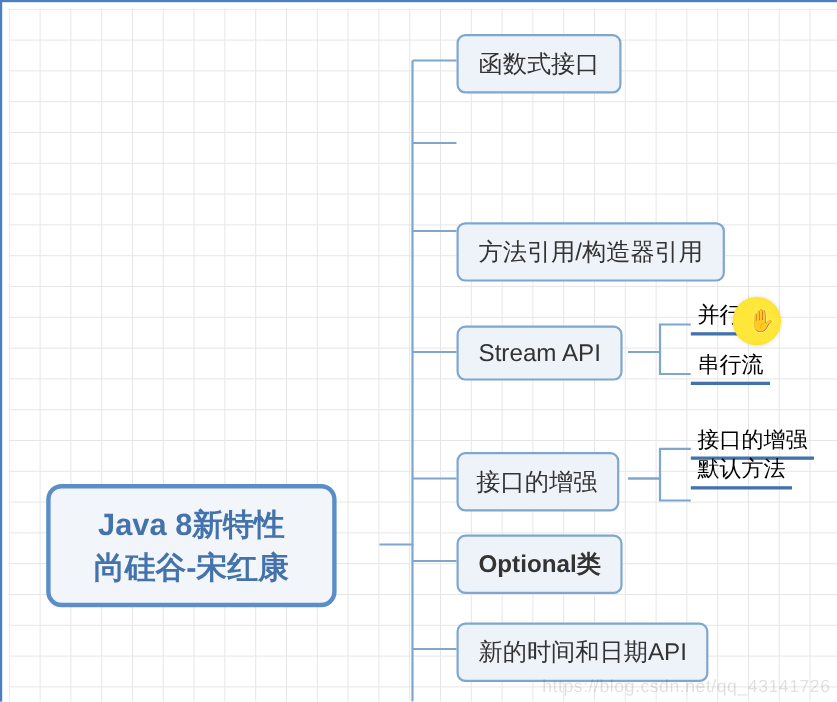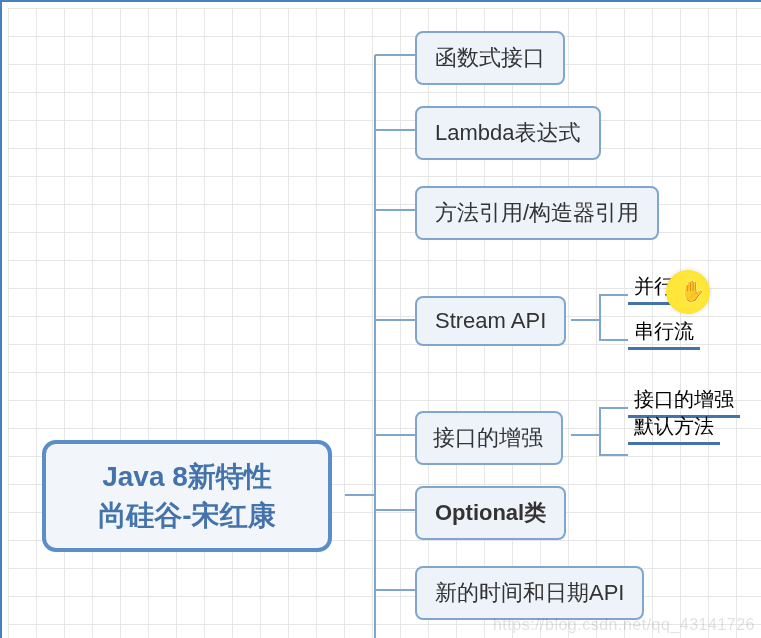--- a/index.html
+++ b/index.html
@@ -127,28 +127,27 @@
 
     <path d="M 375 495 L 375 638"></path>
 
     <path d="M 571 320 L 600 320 L 600 295 L 628 295"></path>
     <path d="M 571 320 L 600 320 L 600 340 L 628 340"></path>
 
     <path d="M 571 435 L 600 435 L 600 408 L 628 408"></path>
     <path d="M 571 435 L 600 435 L 600 455 L 628 455"></path>
   </svg>
 
-  <div class="root" style="left:42px; top:440px; width:290px; height:112px;">
+  <div class="root" style="left:42px; top:440px; width:264px; height:112px;">
     <span>Java 8新特性</span>
     <span>尚硅谷-宋红康</span>
   </div>
 
   <div class="node" style="left:415px; top:31px;"><span>函数式接口</span></div>
-  <div class="node" style="left:415px; top:106px;"><span>Lambda表达式</span></div>
-  <div class="node" style="left:415px; top:186px;"><span>方法引用/构造器引用</span></div>
+  <div class="node" style="left:415px; top:202px;"><span>方法引用/构造器引用</span></div>
   <div class="node" style="left:415px; top:296px;"><span>Stream API</span></div>
   <div class="node" style="left:415px; top:411px;padding-left:16px;"><span>接口的增强</span></div>
   <div class="node" style="left:415px; top:486px;font-weight:bold;"><span>Optional类</span></div>
   <div class="node" style="left:415px; top:566px;"><span>新的时间和日期API</span></div>
 
   <div class="leaf" style="left:628px; top:273px;"><span>并行流</span></div>
   <div class="leaf" style="left:628px; top:318px;"><span>串行流</span></div>
   <div class="leaf" style="left:628px; top:386px;"><span>接口的增强</span></div>
   <div class="leaf" style="left:628px; top:413px;"><span>默认方法</span></div>
 

